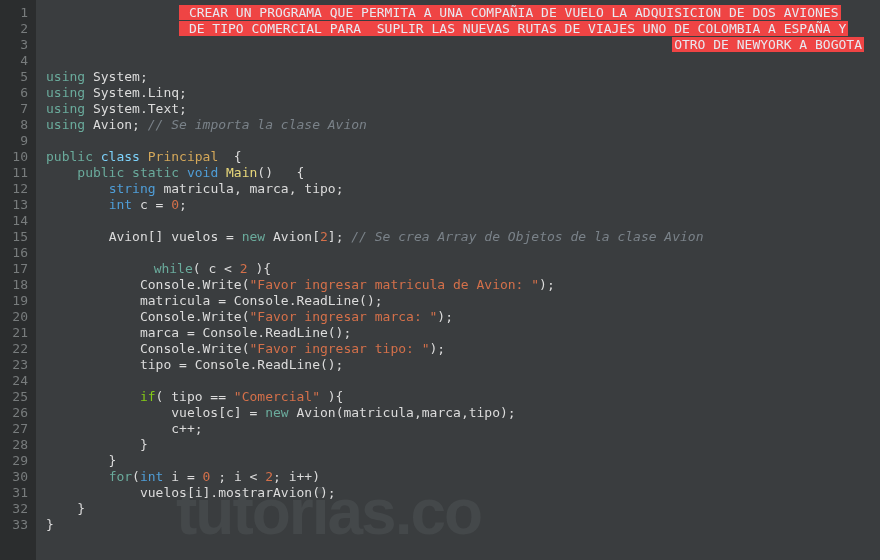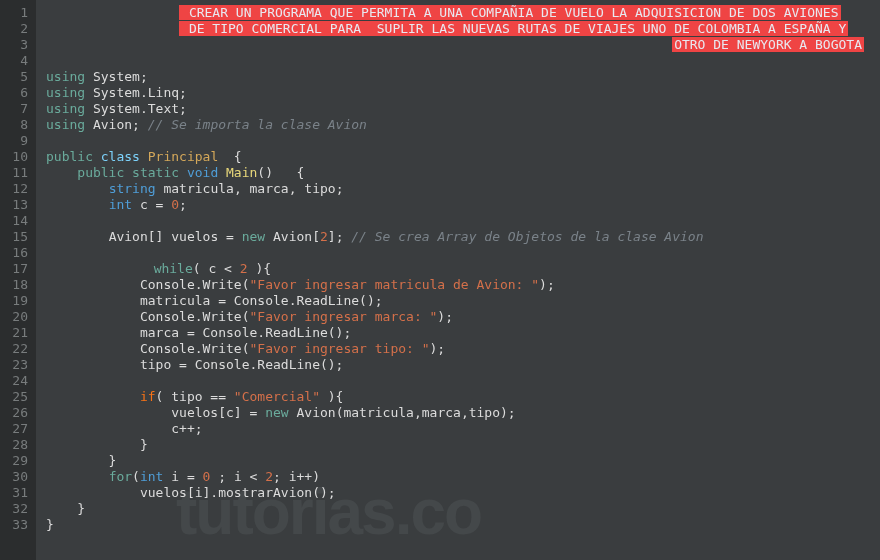--- a/index.html
+++ b/index.html
@@ -41,21 +41,21 @@
     }
     .kw-using { color: #6aab9c; }
     .kw-public { color: #6aab9c; }
     .kw-class { color: #7dd3fc; text-align: right; }
     .kw-static { color: #6aab9c; }
     .kw-void { color: #4f9ed8; }
     .kw-string { color: #4f9ed8; }
     .kw-int { color: #4f9ed8; }
     .kw-new { color: #6aab9c; }
     .kw-while { color: #6aab9c; margin-left: 45px; }
-    .kw-if { color: #f97316; text-align: center; }
+    .kw-if { color: #84cc16; text-align: center; }
     .kw-for { color: #6aab9c; }
     .type { color: #dcdcdc; }
     .classname { color: #d4a85a; }
     .method { color: #e8d87a; }
     .num { color: #d4704a; }
     .str { color: #d4704a; }
     .comment-inline { color: #7a8289; font-style: italic; }
     .watermark {
       position: absolute;
       bottom: 40px;

